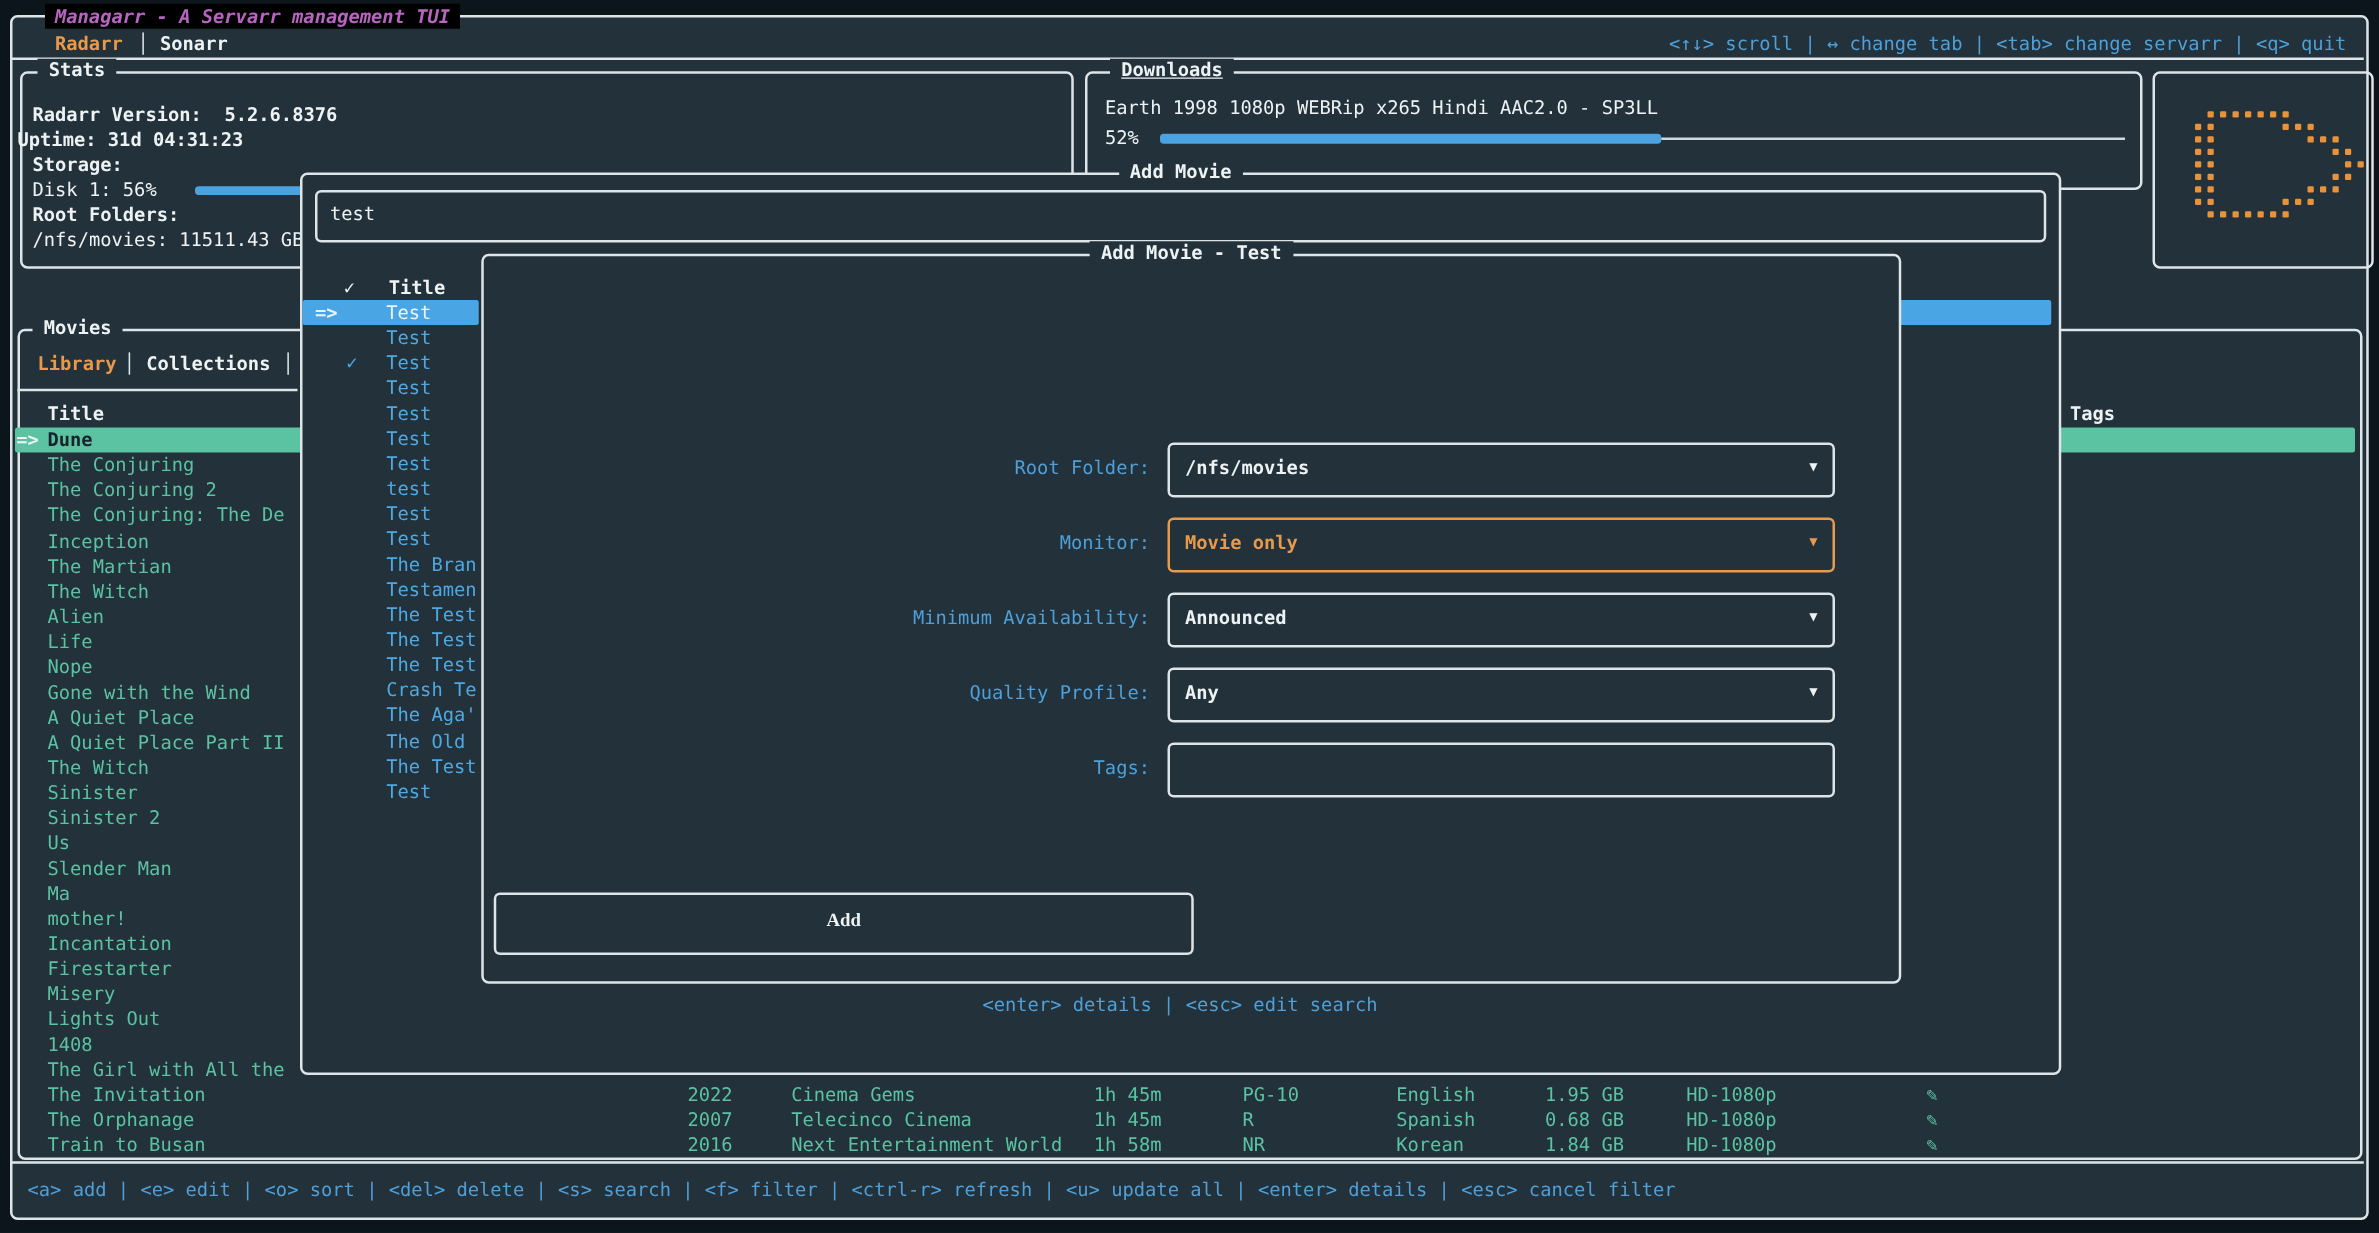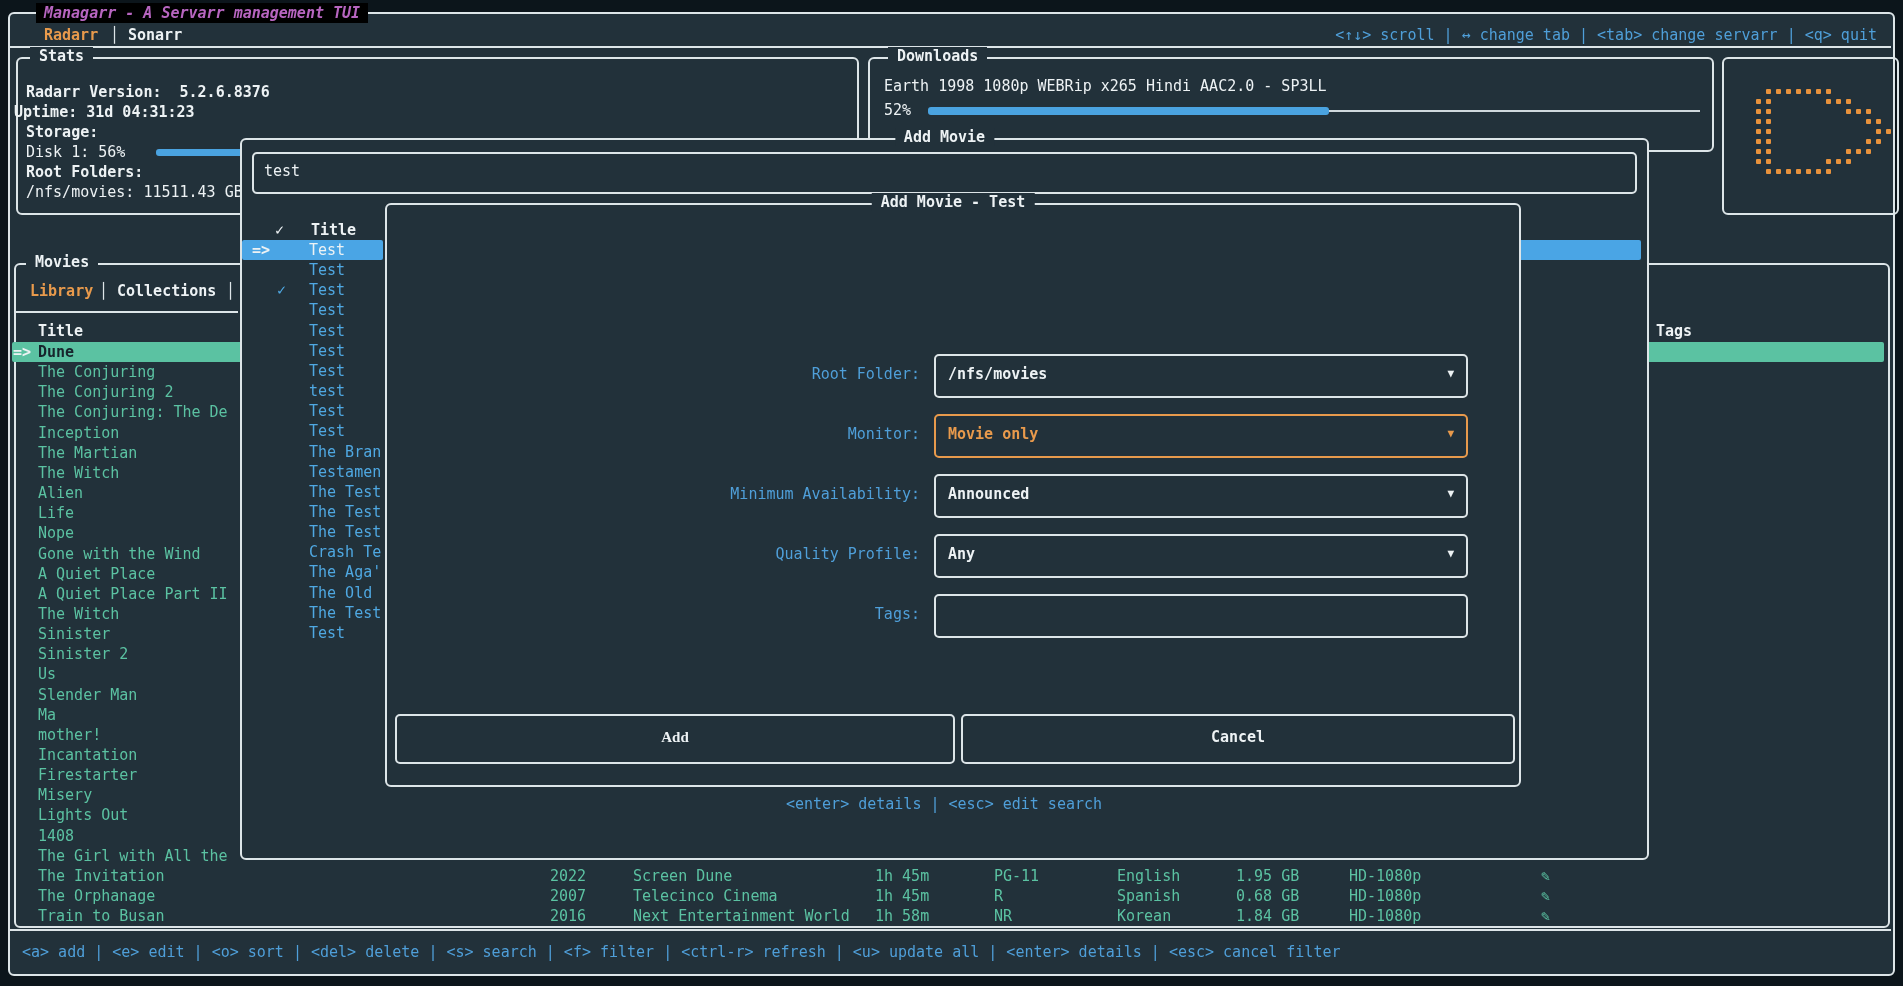--- a/index.html
+++ b/index.html
@@ -59,21 +59,21 @@
   <div id="stats-lines" class="layer" style="z-index:3;">
       <div class="t b" style="left: 26px; top: 82px;">Radarr Version:  5.2.6.8376</div>
       <div class="t b" style="left: 14px; top: 102px;">Uptime: 31d 04:31:23</div>
       <div class="t b" style="left: 26px; top: 122px;">Storage:</div>
       <div class="t " style="left: 26px; top: 142px;">Disk 1: 56%<span class="gaugefill" style="left: 130px; top: 7px; height: 7px; width: 112px; position: absolute;"></span></div>
       <div class="t b" style="left: 26px; top: 162px;">Root Folders:</div>
       <div class="t " style="left: 26px; top: 182px;">/nfs/movies: 11511.43 GB</div>
     </div>
 
   <div class="box" style="left:868px;top:57px;width:842px;height:91px;z-index:2;">
-    <div class="btitle" style="left:18px;">Downloads</div>
+    <div class="btitle" style="left:18px;text-decoration:underline;">Downloads</div>
   </div>
   <div class="t" style="left:884px;top:76px;z-index:3;">Earth 1998 1080p WEBRip x265 Hindi AAC2.0 - SP3LL</div>
   <div class="t" style="left:884px;top:100px;z-index:3;">52%</div>
   <div class="gaugefill" id="dl-fill" style="left: 928px; top: 107px; height: 8px; z-index: 3; width: 401px;"></div>
   <div class="gaugeline" id="dl-rest" style="top: 110px; z-index: 3; left: 1329px; width: 371px;"></div>
 
   <div class="box" style="left:1722px;top:57px;width:173px;height:154px;z-index:2;">
     <div id="logo" style="position:absolute;left:12px;top:30px;width:150px;height:95px;">
         <div class="logo-dot" style="left: 30px; top: 0px;"></div>
         <div class="logo-dot" style="left: 40px; top: 0px;"></div>
@@ -162,23 +162,23 @@
       <div class="t teal" style="left: 38px; top: 785px;">Misery</div>
       <div class="t teal" style="left: 38px; top: 805px;">Lights Out</div>
       <div class="t teal" style="left: 38px; top: 826px;">1408</div>
       <div class="t teal" style="left: 38px; top: 846px;">The Girl with All the</div>
       <div class="t teal" style="left: 38px; top: 866px;">The Invitation</div>
       <div class="t teal" style="left: 38px; top: 886px;">The Orphanage</div>
       <div class="t teal" style="left: 38px; top: 906px;">Train to Busan</div>
     </div>
   <div id="bottom-rows-layer" class="layer" style="z-index:3;">
       <div class="t teal" style="left: 550px; top: 866px;">2022</div>
-      <div class="t teal" style="left: 633px; top: 866px;">Screen Dune</div>
+      <div class="t teal" style="left: 633px; top: 866px;">Cinema Gems</div>
       <div class="t teal" style="left: 875px; top: 866px;">1h 45m</div>
-      <div class="t teal" style="left: 994px; top: 866px;">PG-11</div>
+      <div class="t teal" style="left: 994px; top: 866px;">PG-10</div>
       <div class="t teal" style="left: 1117px; top: 866px;">English</div>
       <div class="t teal" style="left: 1236px; top: 866px;">1.95 GB</div>
       <div class="t teal" style="left: 1349px; top: 866px;">HD-1080p</div>
       <div class="t teal" style="left: 1541px; top: 866px;">✎</div>
       <div class="t teal" style="left: 550px; top: 886px;">2007</div>
       <div class="t teal" style="left: 633px; top: 886px;">Telecinco Cinema</div>
       <div class="t teal" style="left: 875px; top: 886px;">1h 45m</div>
       <div class="t teal" style="left: 994px; top: 886px;">R</div>
       <div class="t teal" style="left: 1117px; top: 886px;">Spanish</div>
       <div class="t teal" style="left: 1236px; top: 886px;">0.68 GB</div>
@@ -252,19 +252,18 @@
         <div class="field-box" style="left: 547px; top: 329px; width: 530px;">
           <div class="field-val">Any</div>
           <div class="caret">▼</div>
         </div>
         <div class="t blue" style="left: 12px; top: 399px; width: 521px; text-align: right;">Tags:</div>
         <div class="field-box" style="left: 547px; top: 389px; width: 530px;">
           <div class="field-val"></div>
         </div>
       </div>
     <div class="btn" style="left:8px;top:509px;width:556px;font-family:Liberation Serif, serif;">Add</div>
-    <div class="btn" style="left:574px;top:509px;width:550px;">Cancel</div>
   </div>
 
   <div class="hline" style="left:8px;top:929px;width:1883px;z-index:3;"></div>
   <div class="t blue" style="left:22px;top:942px;z-index:3;">&lt;a&gt; add | &lt;e&gt; edit | &lt;o&gt; sort | &lt;del&gt; delete | &lt;s&gt; search | &lt;f&gt; filter | &lt;ctrl-r&gt; refresh | &lt;u&gt; update all | &lt;enter&gt; details | &lt;esc&gt; cancel filter</div>
 
 </div>
 
 </body></html>

